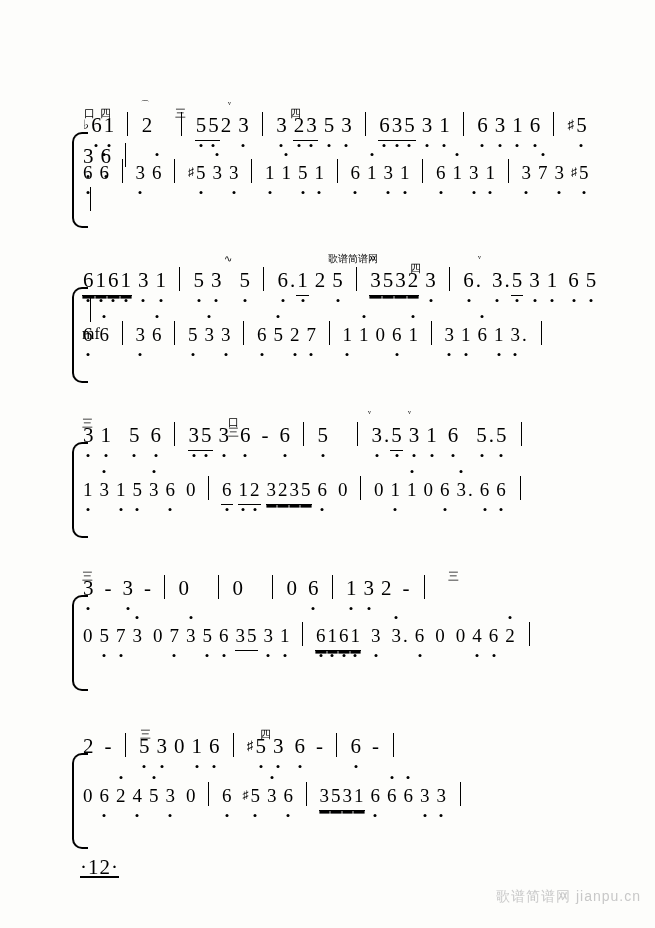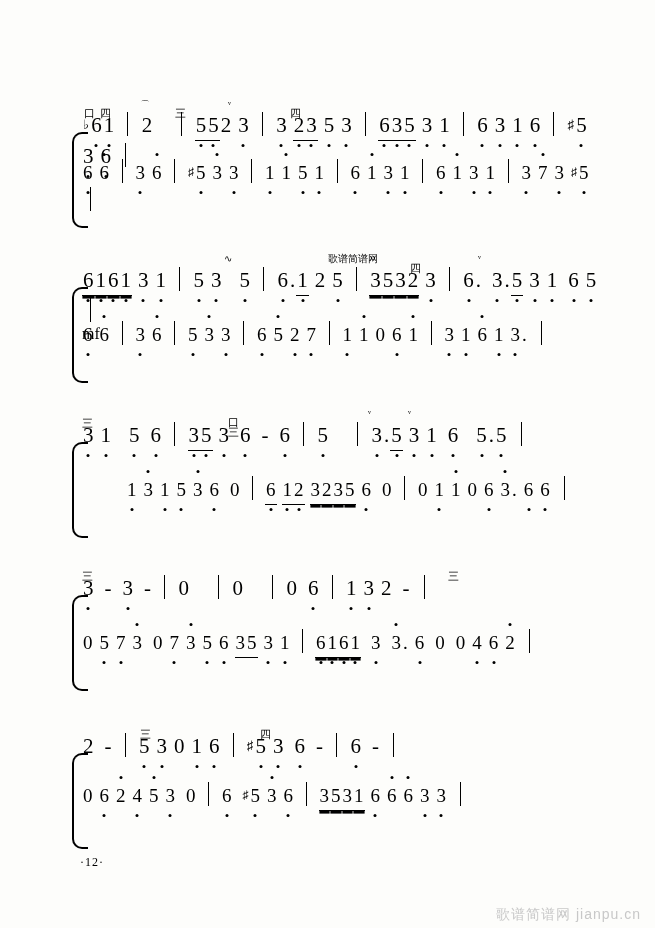--- a/index.html
+++ b/index.html
@@ -124,28 +124,29 @@
   .fing {
     position: absolute;
     font-size: 11px;
     font-family: "Liberation Sans", sans-serif;
   }
 
   .page-number {
     position: absolute;
     left: 80px;
     top: 855px;
-    font-size: 12px;
+    font-size: 21px;
     font-family: "Liberation Serif", serif;
     letter-spacing: 1px;
+    text-decoration: underline;
   }
   .watermark {
     position: absolute;
     right: 14px;
-    bottom: 4px;
+    bottom: 22px;
     font-size: 14px;
     color: #c8c8c8;
     font-family: "Liberation Sans", sans-serif;
     letter-spacing: 1px;
   }
 </style>
 </head>
 <body>
 
 <div class="page">
@@ -246,21 +247,21 @@
       <span class="num dot-dn">3</span><span class="sp-s"></span><span class="num dot-dn">1</span><span class="sp-l"></span><span class="num dot-dn">5</span><span class="sp"></span><span class="num dot-dn">6</span>
       <span class="bar"></span>
       <span class="num beam1 dot-dn">3</span><span class="num beam1 dot-dn">5</span><span class="sp-s"></span><span class="num dot-dn">3</span><span class="sp"></span><span class="num dot-dn">6</span><span class="sp"></span><span class="num">-</span><span class="sp"></span><span class="num dot-dn">6</span>
       <span class="bar"></span>
       <span class="num dot-dn">5</span><span class="sp-l"></span>
       <span class="bar"></span>
       <span class="num dot-dn">3</span><span class="num">.</span><span class="num beam1 dot-dn">5</span><span class="sp-s"></span><span class="num dot-dn">3</span><span class="sp-s"></span><span class="num dot-dn">1</span><span class="sp"></span><span class="num dot-dn">6</span><span class="sp-l"></span><span class="num dot-dn">5</span><span class="num">.</span><span class="num dot-dn">5</span>
       <span class="barfinal"></span>
     </div>
 
-    <div class="accomp" style="margin-top:22px;margin-left:44px;">
+    <div class="accomp" style="margin-top:22px;">
       <span class="num dot-dn">1</span><span class="sp-s"></span><span class="num dot-up">3</span><span class="sp-s"></span><span class="num dot-dn">1</span><span class="sp-s"></span><span class="num dot-dn">5</span><span class="sp-s"></span><span class="num dot-up">3</span><span class="sp-s"></span><span class="num dot-dn">6</span><span class="sp"></span><span class="num">0</span>
       <span class="bar"></span>
       <span class="num beam1 dot-dn">6</span><span class="sp-s"></span><span class="num beam1 dot-dn">1</span><span class="num beam1 dot-dn">2</span><span class="sp-s"></span><span class="num beam2">3</span><span class="num beam2">2</span><span class="num beam2">3</span><span class="num beam2">5</span><span class="sp-s"></span><span class="num dot-dn">6</span><span class="sp"></span><span class="num">0</span>
       <span class="bar"></span>
       <span class="num">0</span><span class="sp-s"></span><span class="num dot-dn">1</span><span class="sp-s"></span><span class="num dot-up">1</span><span class="sp-s"></span><span class="num">0</span><span class="sp-s"></span><span class="num dot-dn">6</span><span class="sp-s"></span><span class="num dot-up">3</span><span class="num">.</span><span class="sp-s"></span><span class="num dot-dn">6</span><span class="sp-s"></span><span class="num dot-dn">6</span>
       <span class="barfinal"></span>
     </div>
   </div>
 
   <div class="system" style="top:573px;">
@@ -275,21 +276,21 @@
       <span class="num">0</span><span class="sp-l"></span>
       <span class="bar"></span>
       <span class="num">0</span><span class="sp-l"></span>
       <span class="bar"></span>
       <span class="num">0</span><span class="sp"></span><span class="num dot-dn">6</span>
       <span class="bar"></span>
       <span class="num dot-dn">1</span><span class="sp-s"></span><span class="num dot-dn">3</span><span class="sp-s"></span><span class="num">2</span><span class="sp"></span><span class="num">-</span>
       <span class="barfinal"></span>
     </div>
 
-    <div class="accomp" style="margin-top:22px;">
+    <div class="accomp" style="margin-top:15px;">
       <span class="num">0</span><span class="sp-s"></span><span class="num dot-dn">5</span><span class="sp-s"></span><span class="num dot-dn">7</span><span class="sp-s"></span><span class="num dot-up">3</span><span class="sp"></span><span class="num">0</span><span class="sp-s"></span><span class="num dot-dn">7</span><span class="sp-s"></span><span class="num dot-up">3</span><span class="sp-s"></span><span class="num dot-dn">5</span><span class="sp-s"></span><span class="num dot-dn">6</span><span class="sp-s"></span><span class="num beam1">3</span><span class="num beam1">5</span><span class="sp-s"></span><span class="num dot-dn">3</span><span class="sp-s"></span><span class="num dot-dn">1</span>
       <span class="bar"></span>
       <span class="num beam2 dot-dn">6</span><span class="num beam2 dot-dn">1</span><span class="num beam2 dot-dn">6</span><span class="num beam2 dot-dn">1</span><span class="sp"></span><span class="num dot-dn">3</span><span class="sp"></span><span class="num dot-up">3</span><span class="num">.</span><span class="sp-s"></span><span class="num dot-dn">6</span><span class="sp"></span><span class="num">0</span><span class="sp"></span><span class="num">0</span><span class="sp-s"></span><span class="num dot-dn">4</span><span class="sp-s"></span><span class="num dot-dn">6</span><span class="sp-s"></span><span class="num dot-up">2</span>
       <span class="barfinal"></span>
     </div>
   </div>
 
   <div class="system" style="top:731px;">
     <div class="brace" style="top:22px;height:92px;"></div>
 

